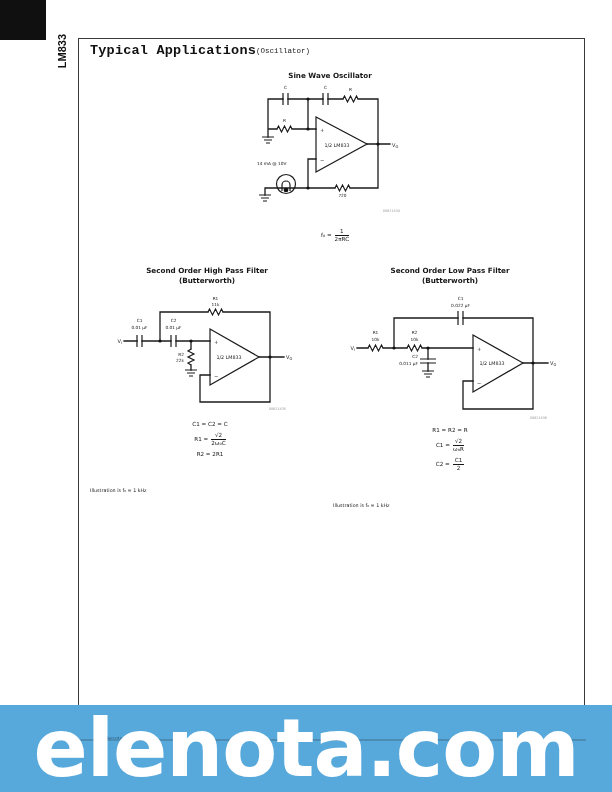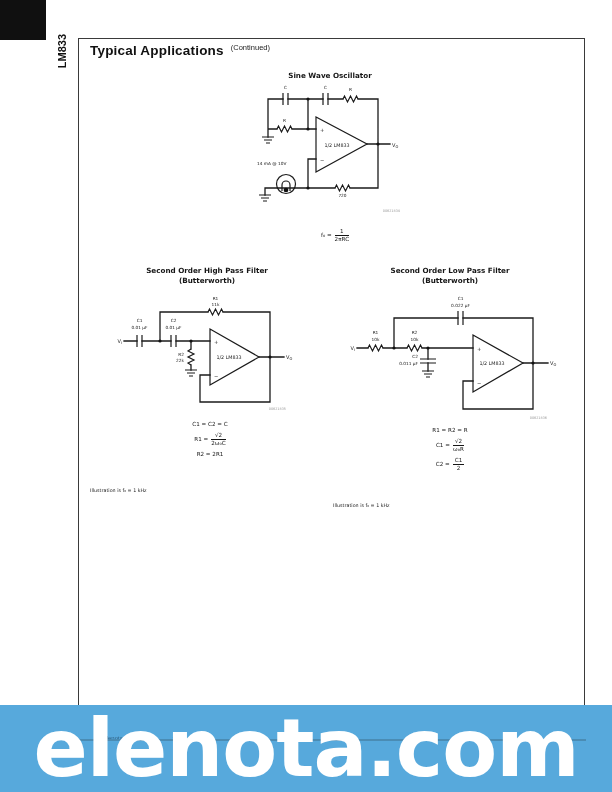--- a/index.html
+++ b/index.html
@@ -3,21 +3,21 @@
 <meta charset="utf-8">
 <style>
   html,body{margin:0;padding:0;background:#ffffff;}
   #page{position:relative;width:612px;height:792px;background:#ffffff;overflow:hidden;
         font-family:"Liberation Sans",sans-serif;color:#1a1a1a;}
   .abs{position:absolute;}
   #corner-block{left:0;top:0;width:46px;height:40px;background:#101010;}
   #side-tab{left:50px;top:24px;width:24px;height:54px;display:flex;align-items:center;justify-content:center;}
   #side-tab span{transform:rotate(-90deg);white-space:nowrap;font-weight:bold;font-size:11px;color:#111;}
   #page-border{left:78px;top:38px;width:507px;height:701px;border:1px solid #3a3a3a;box-sizing:border-box;}
-  #heading-row{left:90px;top:43px;display:flex;align-items:flex-start;gap:7px;}
+  #heading-row{left:90px;top:43px;display:flex;align-items:center;font-family:Liberation Mono, monospace;}
   #heading{font-weight:bold;font-size:13.5px;color:#111;letter-spacing:0.2px;}
   #heading-suffix{font-size:7.5px;color:#222;}
   svg text{font-family:"DejaVu Sans",sans-serif;fill:#161616;}
   svg .ttl{font-size:7.2px;font-weight:bold;}
   svg .lbl{font-size:4.3px;}
   svg .opa{font-size:4.8px;}
   svg .pm{font-size:5.2px;}
   svg .vlab{font-size:5px;}
   svg .sub{font-size:3.6px;}
   svg .fig{font-size:3.4px;fill:#9a9a9a;}
@@ -43,21 +43,21 @@
 <div id="page">
 
   <div class="abs" id="corner-block"></div>
   <div class="abs" id="side-tab">
     <span>LM833</span>
   </div>
   <div class="abs" id="page-border"></div>
 
   <div class="abs" id="heading-row">
     <span id="heading">Typical Applications</span>
-    <span id="heading-suffix">(Continued)</span>
+    <span id="heading-suffix">(Oscillator)</span>
   </div>
 
   <svg class="abs" style="left:230px;top:70px;" width="200" height="150" viewBox="0 0 200 150">
     <text class="ttl" x="100" y="8" text-anchor="middle">Sine Wave Oscillator</text>
 
     <g>
       <path class="wire" d="M38,29 H53 M58,29 H93 M98,29 H113 M128,29 H148 M38,29 V59 M78,29 V59 M38,59 H47 M62,59 H86 M148,29 V118 M137,74 H160 M148,118 H120 M105,118 H35 M86,89 H78 M78,89 V118 M38,59 V67 M35,118 V125"></path>
 
       <path class="comp" d="M32,67 H44 M34,70 H42 M36,73 H40"></path>
       <path class="comp" d="M29,125 H41 M31,128 H39 M33,131 H37"></path>

